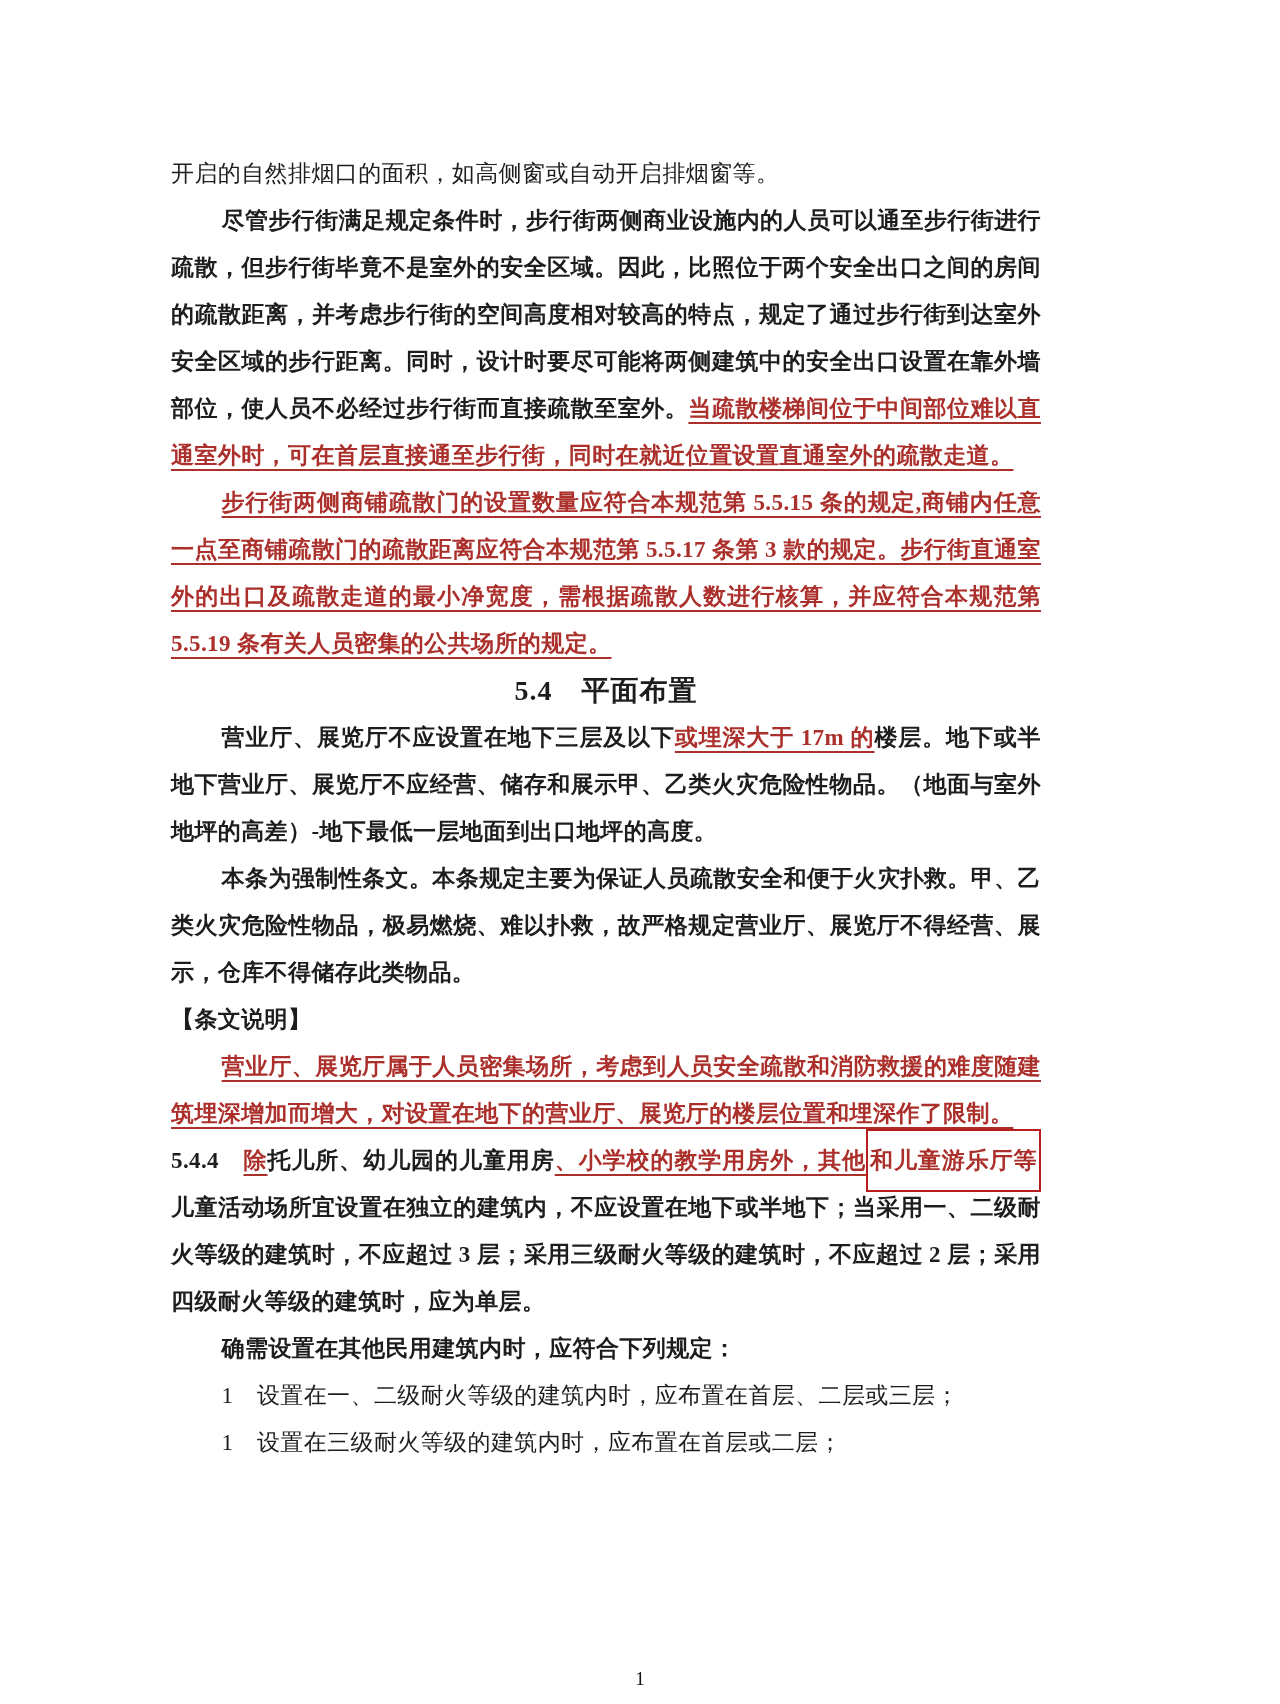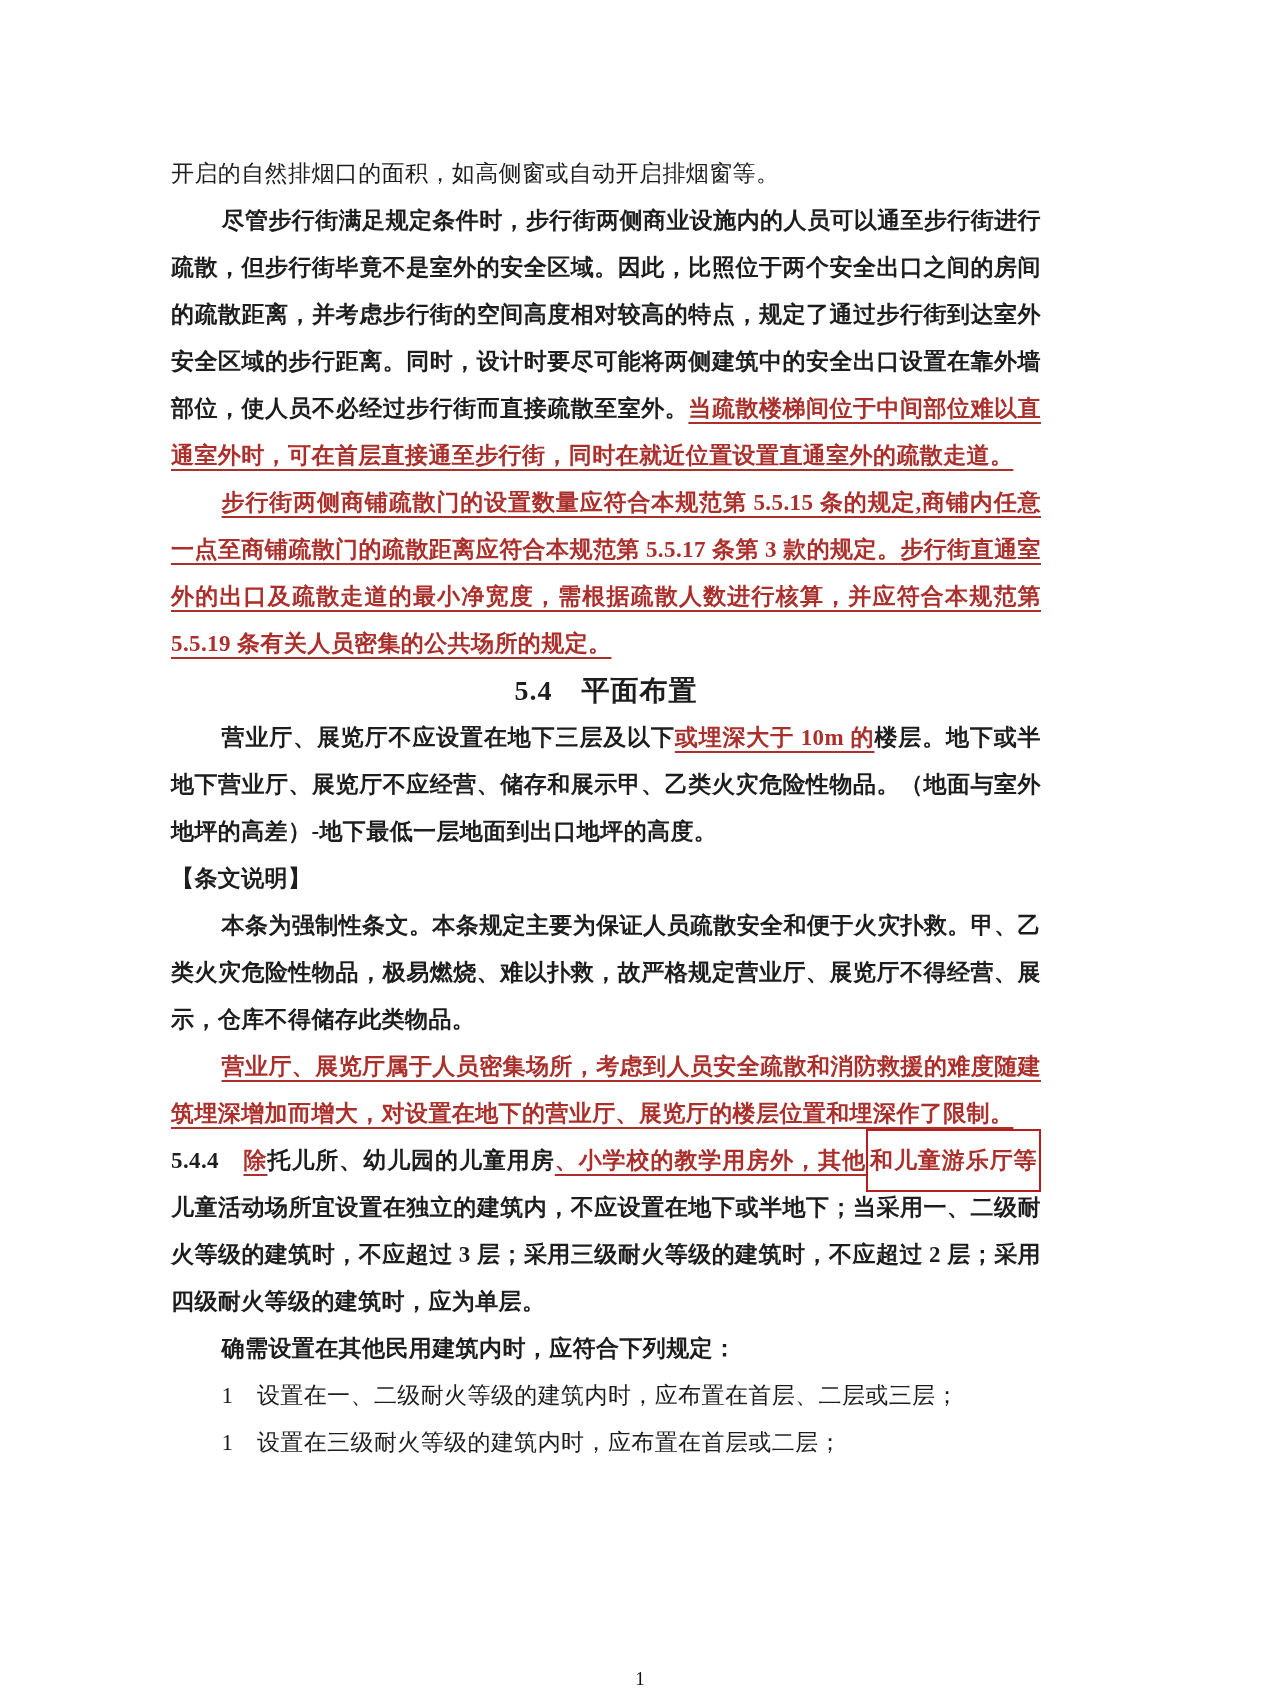--- a/index.html
+++ b/index.html
@@ -61,23 +61,23 @@
 </style>
 </head>
 <body>
 
 <div class="page">
   <div class="doc" id="doc-body">
       <div class="para body"><span class="">开启的自然排烟口的面积，如高侧窗或自动开启排烟窗等。</span></div>
       <div class="para body indent"><span class="">尽管步行街满足规定条件时，步行街两侧商业设施内的人员可以通至步行街进行疏散，但步行街毕竟不是室外的安全区域。因此，比照位于两个安全出口之间的房间的疏散距离，并考虑步行街的空间高度相对较高的特点，规定了通过步行街到达室外安全区域的步行距离。同时，设计时要尽可能将两侧建筑中的安全出口设置在靠外墙部位，使人员不必经过步行街而直接疏散至室外。</span><span class="red u ">当疏散楼梯间位于中间部位难以直通室外时，可在首层直接通至步行街，同时在就近位置设置直通室外的疏散走道。</span></div>
       <div class="para body indent"><span class="red u ">步行街两侧商铺疏散门的设置数量应符合本规范第 5.5.15 条的规定,商铺内任意一点至商铺疏散门的疏散距离应符合本规范第 5.5.17 条第 3 款的规定。步行街直通室外的出口及疏散走道的最小净宽度，需根据疏散人数进行核算，并应符合本规范第 5.5.19 条有关人员密集的公共场所的规定。</span></div>
       <div class="para h2"><span class="">5.4　平面布置</span></div>
-      <div class="para body indent bold"><span class="">营业厅、展览厅不应设置在地下三层及以下</span><span class="red u ">或埋深大于 10m 的</span><span class="">楼层。地下或半地下营业厅、展览厅不应经营、储存和展示甲、乙类火灾危险性物品。（地面与室外地坪的高差）-地下最低一层地面到出口地坪的高度。</span></div>
+      <div class="para body indent bold"><span class="">营业厅、展览厅不应设置在地下三层及以下</span><span class="red u ">或埋深大于 17m 的</span><span class="">楼层。地下或半地下营业厅、展览厅不应经营、储存和展示甲、乙类火灾危险性物品。（地面与室外地坪的高差）-地下最低一层地面到出口地坪的高度。</span></div>
+      <div class="para body indent"><span class="">本条为强制性条文。本条规定主要为保证人员疏散安全和便于火灾扑救。甲、乙类火灾危险性物品，极易燃烧、难以扑救，故严格规定营业厅、展览厅不得经营、展示，仓库不得储存此类物品。</span></div>
       <div class="para body bold"><span class="">【条文说明】</span></div>
-      <div class="para body indent"><span class="">本条为强制性条文。本条规定主要为保证人员疏散安全和便于火灾扑救。甲、乙类火灾危险性物品，极易燃烧、难以扑救，故严格规定营业厅、展览厅不得经营、展示，仓库不得储存此类物品。</span></div>
       <div class="para body indent"><span class="red u ">营业厅、展览厅属于人员密集场所，考虑到人员安全疏散和消防救援的难度随建筑埋深增加而增大，对设置在地下的营业厅、展览厅的楼层位置和埋深作了限制。</span></div>
       <div class="para body bold"><span class="">5.4.4　</span><span class="red u ">除</span><span class="">托儿所、幼儿园的儿童用房</span><span class="red u ">、小学校的教学用房外，其他</span><span class="red boxed">和儿童游乐厅等</span><span class="">儿童活动场所宜设置在独立的建筑内，不应设置在地下或半地下；当采用一、二级耐火等级的建筑时，不应超过 3 层；采用三级耐火等级的建筑时，不应超过 2 层；采用四级耐火等级的建筑时，应为单层。</span></div>
       <div class="para body indent bold"><span class="">确需设置在其他民用建筑内时，应符合下列规定：</span></div>
       <div class="para list"><span class="">1　设置在一、二级耐火等级的建筑内时，应布置在首层、二层或三层；</span></div>
       <div class="para list"><span class="">1　设置在三级耐火等级的建筑内时，应布置在首层或二层；</span></div>
     </div>
   <div class="page-number">1</div>
 </div>
 
 </body></html>

